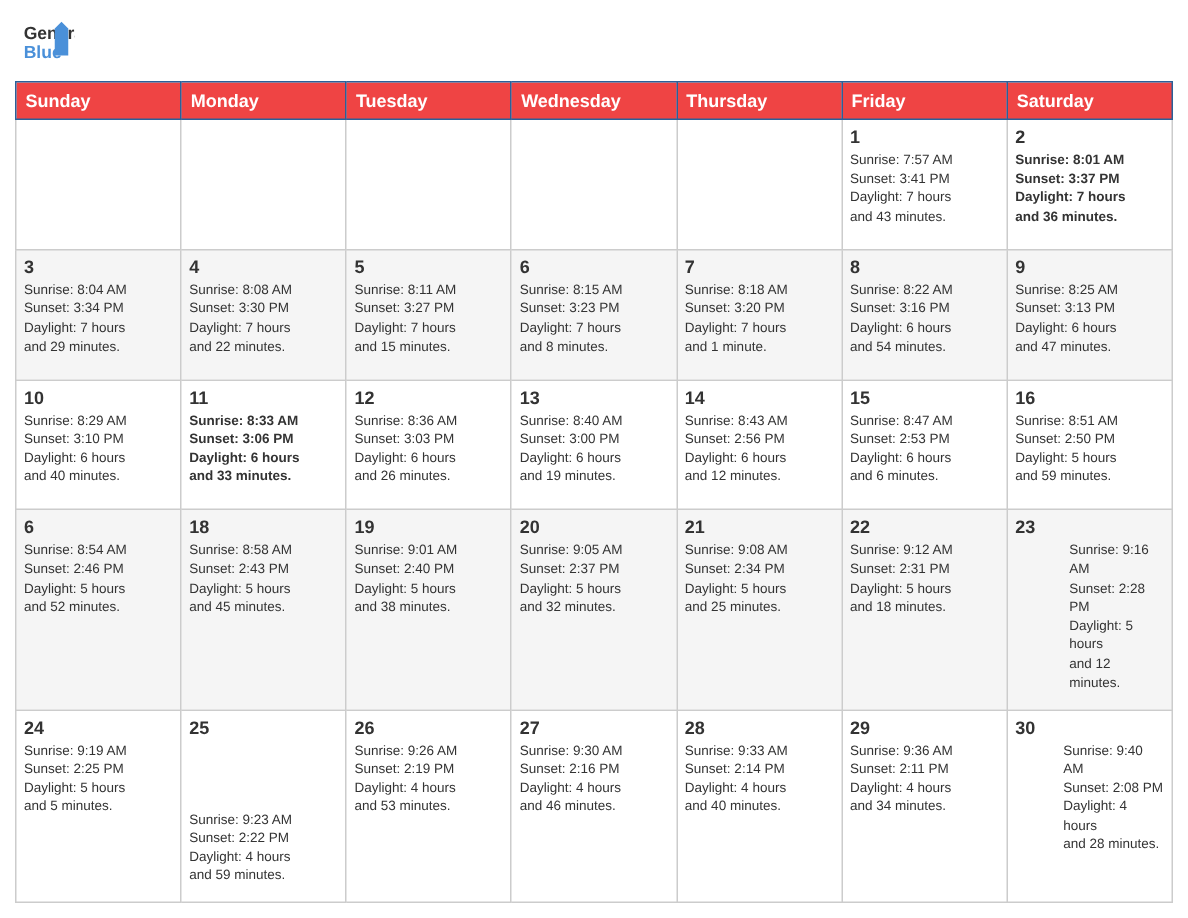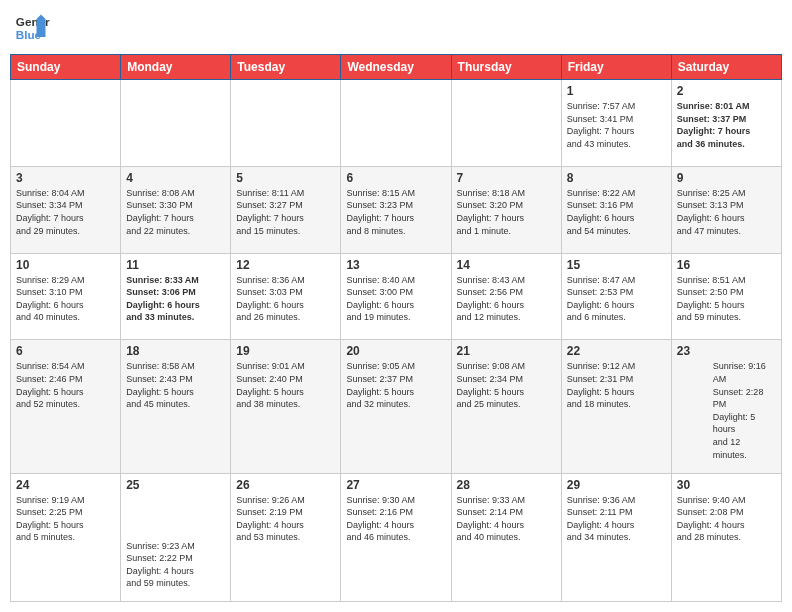--- a/index.html
+++ b/index.html
@@ -330,21 +330,21 @@
           </td>
           <td>
             <span class="day-num">29</span>
             <div class="day-info" style="white-space: pre-line;">Sunrise: 9:36 AM
 Sunset: 2:11 PM
 Daylight: 4 hours
 and 34 minutes.</div>
           </td>
           <td>
             <span class="day-num">30</span>
-            <div class="day-info" style="white-space: pre-line;">Sunrise: 9:40 AM
+            <div class="day-info" style="white-space: pre-line; margin-left: 32px;">Sunrise: 9:40 AM
 Sunset: 2:08 PM
 Daylight: 4 hours
 and 28 minutes.</div>
           </td>
         </tr>
       </tbody>
   </table>
 </div>
 
 </body></html>

